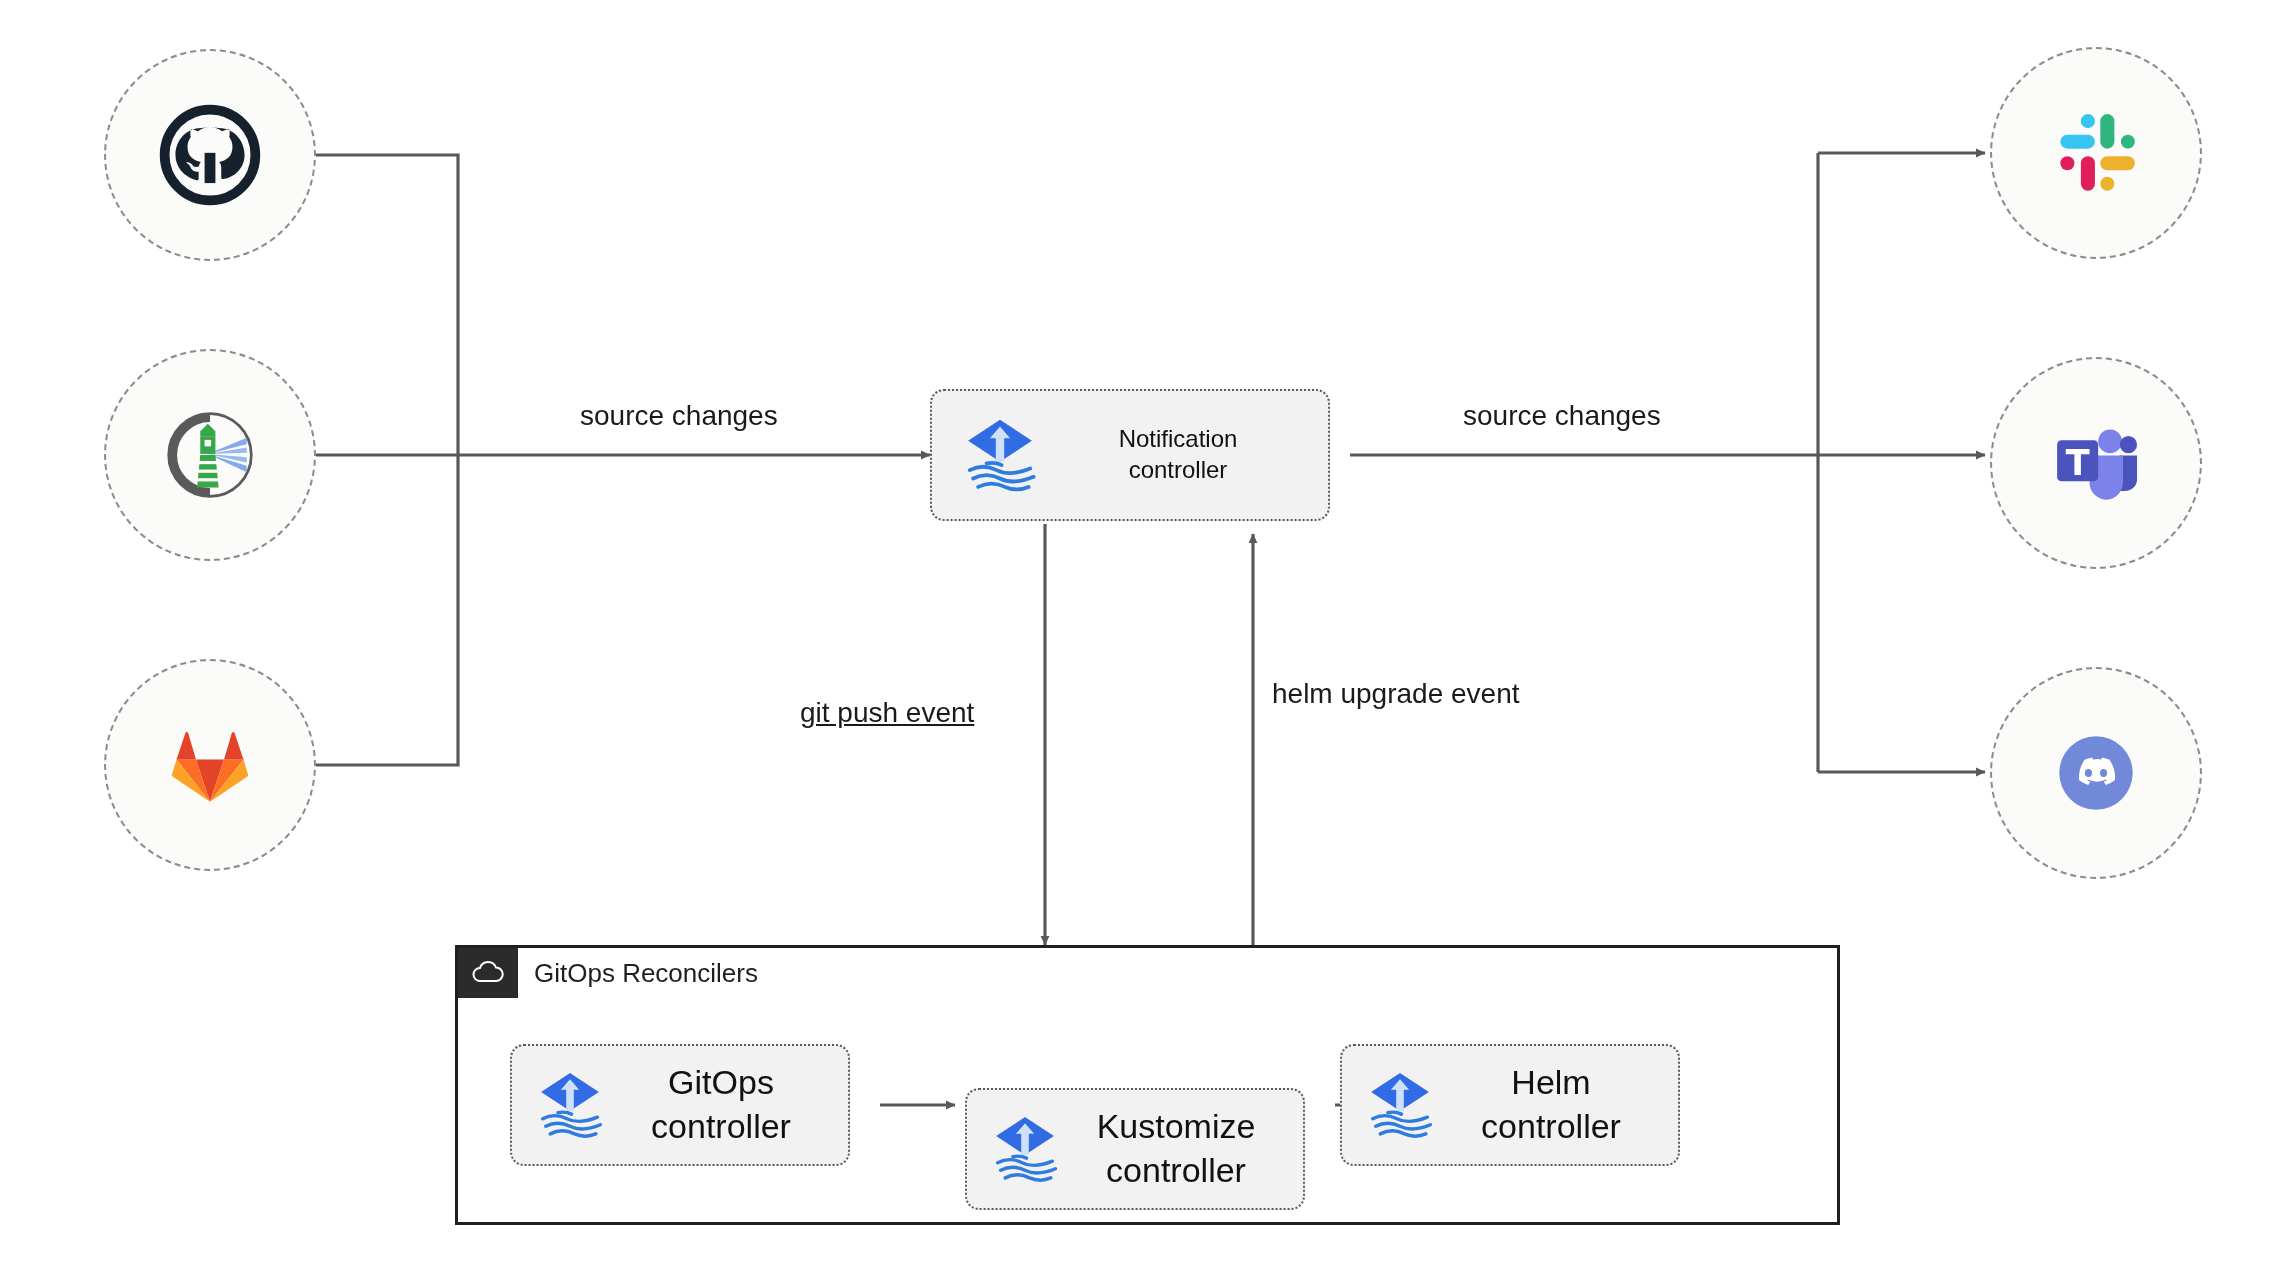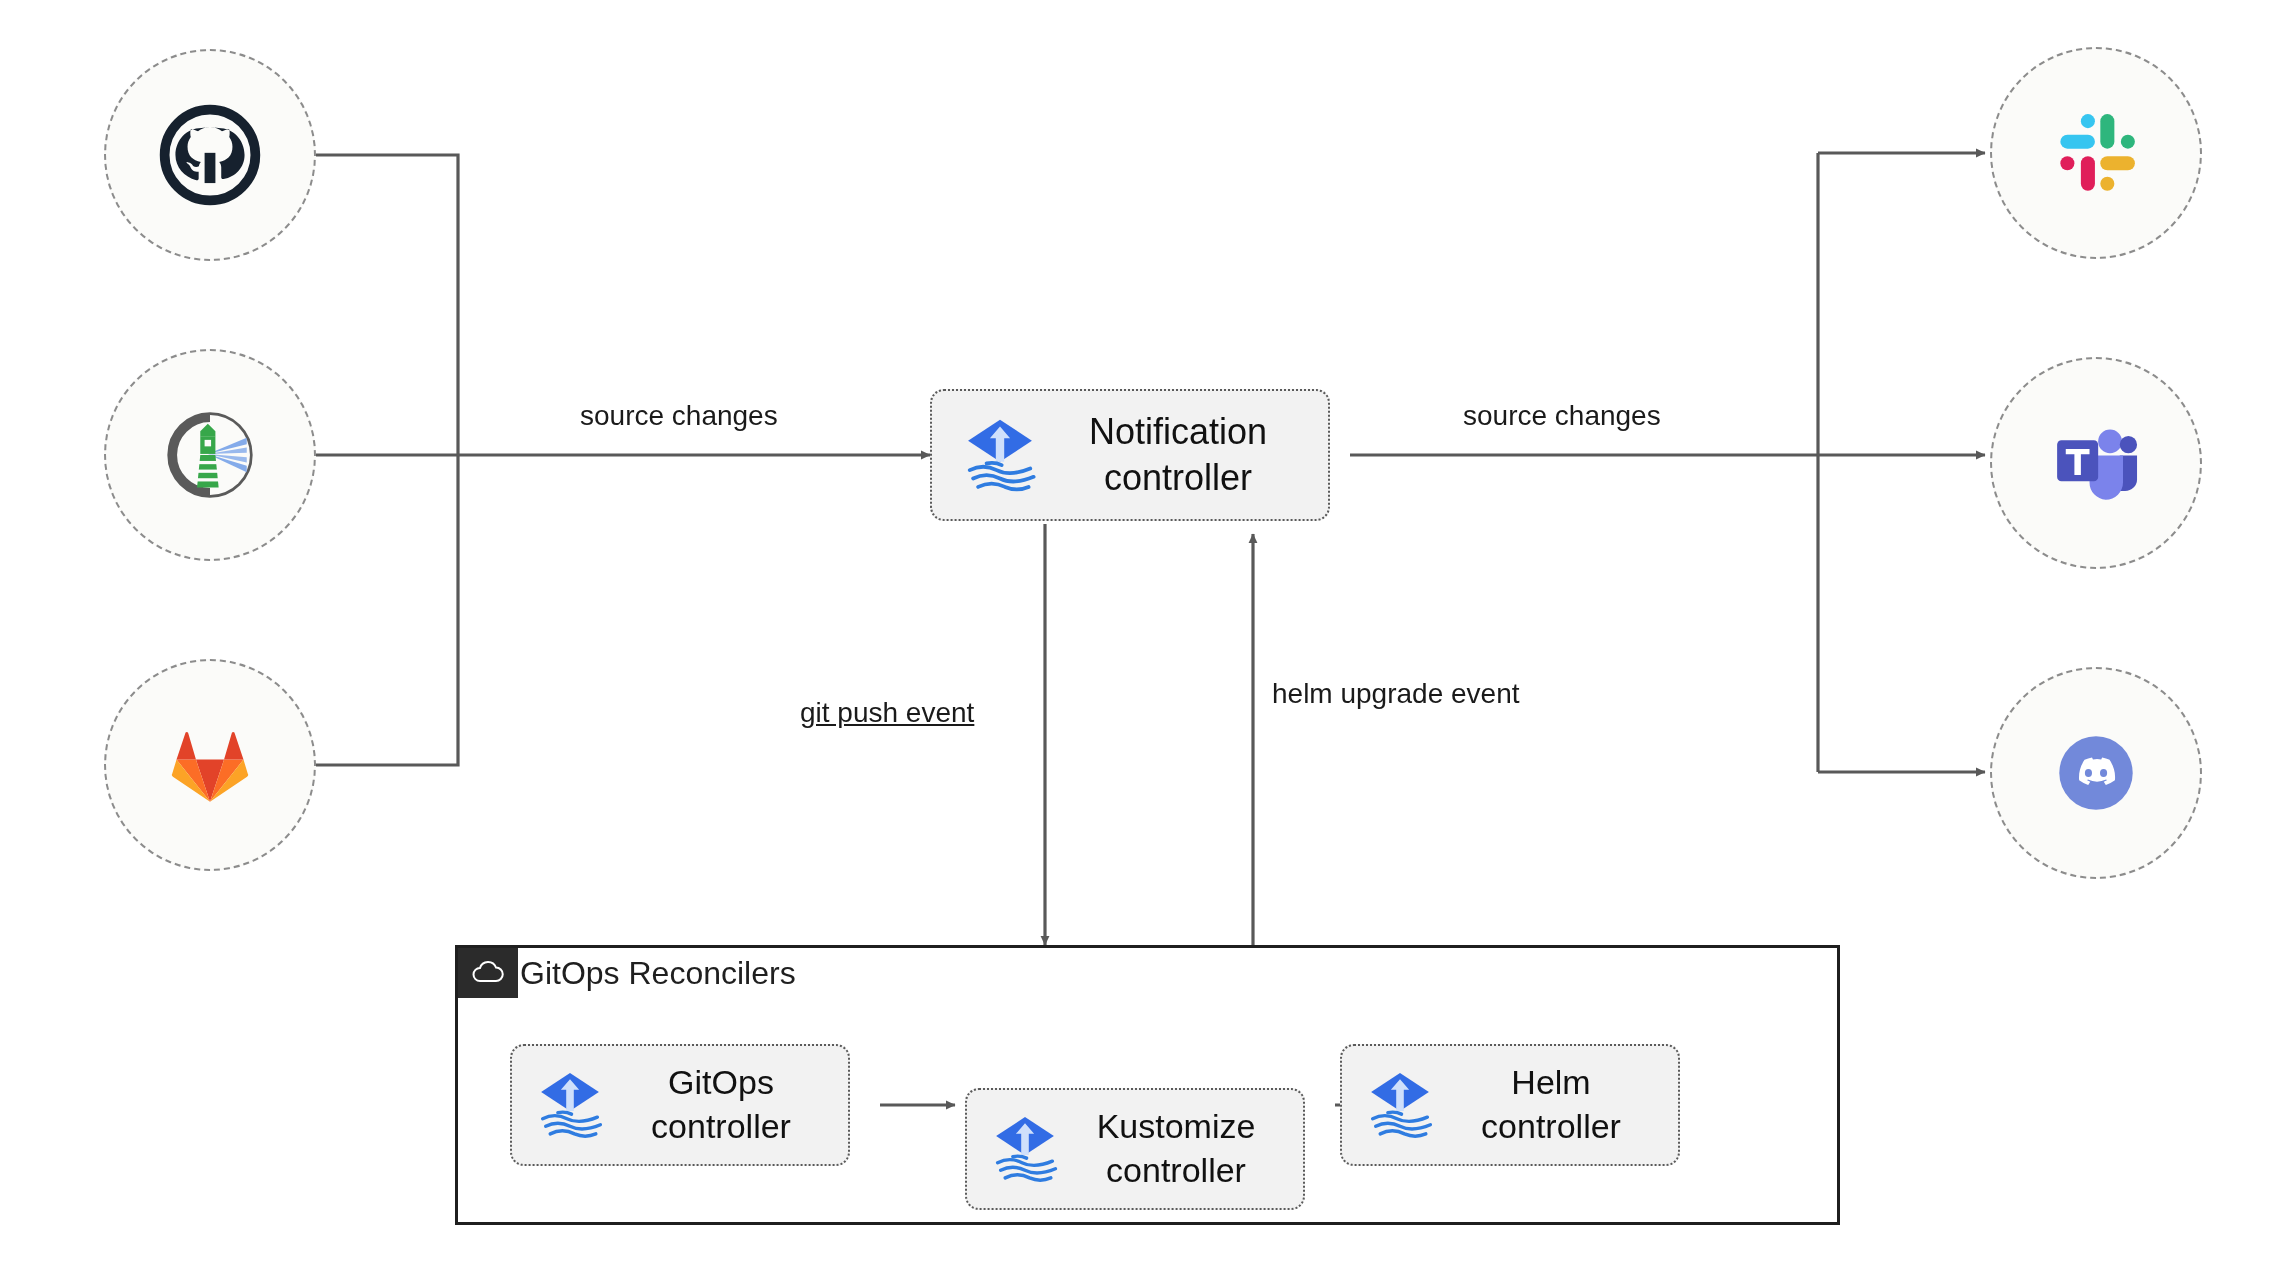--- a/index.html
+++ b/index.html
@@ -22,39 +22,39 @@
   .card{
     background:#f2f2f2;border:2px dotted #5a5a5a;border-radius:14px;
     display:flex;align-items:center;box-sizing:border-box;
   }
   .card .glyph{width:84px;height:84px;flex:0 0 84px;margin-left:26px;}
   .card .card-label{
     flex:1;text-align:center;font-size:34px;line-height:1.28;
     color:#111;padding-right:14px;white-space:pre-line;
   }
   .card.big{width:400px;height:132px;}
-  .card.big .card-label{font-size:36px;}
+  .card.big .card-label{font-size:24px;}
   .card.small{width:340px;height:122px;}
   .card.small .glyph{width:76px;height:76px;flex:0 0 76px;margin-left:20px;}
   .card.small .card-label{font-size:34px;}
 
   
   .group{
     position:absolute;border:3px solid #1f1f1f;background:transparent;
     box-sizing:border-box;
   }
   .group-head{
     position:absolute;left:0;top:0;height:50px;display:flex;align-items:center;
   }
   .group-badge{
     width:60px;height:50px;background:#2b2b2b;
     display:flex;align-items:center;justify-content:center;
   }
   .group-title{
-    font-size:32px;color:#1f1f1f;margin-left:2px;white-space:nowrap;
+    font-size:26px;color:#1f1f1f;margin-left:16px;white-space:nowrap;
   }
 
   
   .edge-label{
     position:absolute;font-size:28px;color:#1a1a1a;white-space:nowrap;
   }
 </style>
 </head>
 <body>
 

